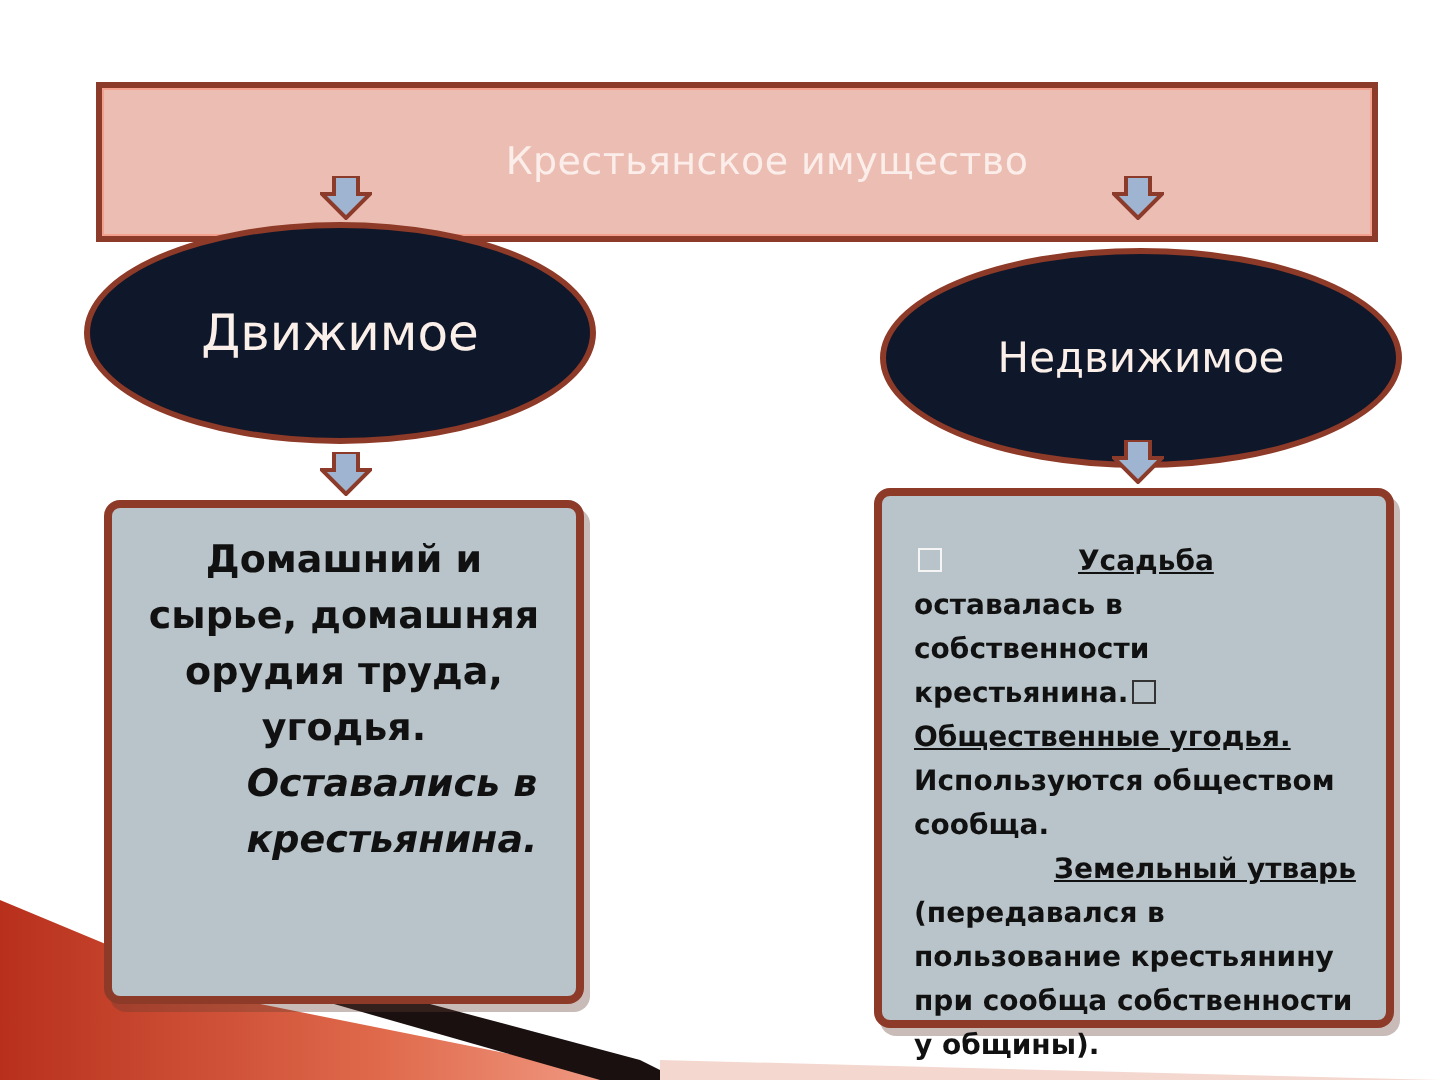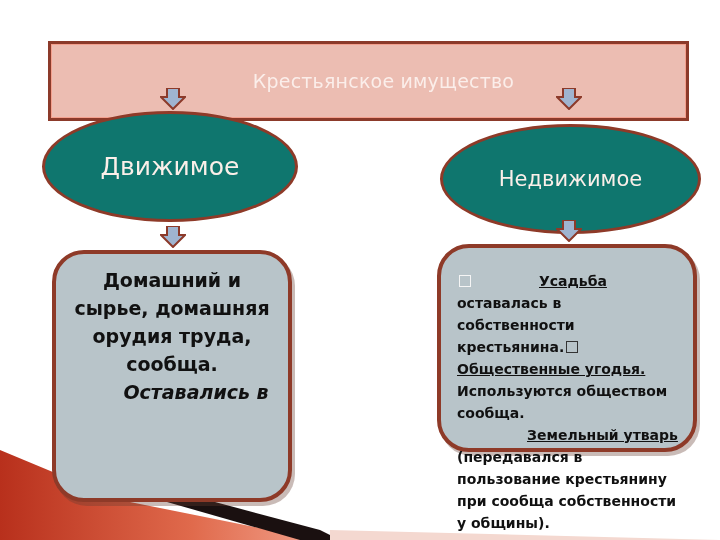--- a/index.html
+++ b/index.html
@@ -18,41 +18,41 @@
       box-shadow: inset 0 0 0 1px #f4a08e;
       display: flex; align-items: center; justify-content: center; margin-top: 27px;
     }
     .title-text {
       color: #fbeeea; font-size: 19px; letter-spacing: 0.2px;
       padding-left: 30px;
     }
     .arrow { position: absolute; width: 26px; height: 22px; }
     .ellipse {
       position: absolute; border-radius: 50%;
-      background: #0f766e;
+      background: #0f172a;
       border: 3px solid #8e3a28;
       display: flex; align-items: center; justify-content: center;
       color: #fbefe9;
     }
     .ellipse-left { left: 42px; top: 111px; width: 250px; height: 105px; font-size: 25px; }
     .ellipse-right { left: 440px; top: 124px; width: 255px; height: 104px; font-size: 21px; }
     .card {
       position: absolute; background: #b8c4c9;
-      border: 4px solid #8e3a28; border-radius: 32px;
+      border: 4px solid #8e3a28; border-radius: 8px;
       box-shadow: 3px 4px 0 rgba(100,60,50,0.35);
       color: #111;
     }
     .card-left {
       left: 52px; top: 250px; width: 240px; height: 252px;
       text-align: center; font-weight: bold; font-size: 19px; line-height: 28px;
       padding-top: 12px; box-sizing: border-box;
     }
     .card-left .italic { font-style: italic; padding-left: 48px; }
     .card-right {
-      left: 437px; top: 244px; width: 260px; height: 208px;
+      left: 437px; top: 244px; width: 260px; height: 270px;
       font-weight: bold; font-size: 14px; line-height: 22px;
       padding: 22px 12px 0 16px; box-sizing: border-box;
     }
     .u { text-decoration: underline; }
     .bullet-box {
       display: inline-block; width: 10px; height: 10px;
       border: 1.5px solid #333; vertical-align: -1px; margin: 0 2px;
     }
     .bullet-box.light { border-color: #f5f5f5; }
     .indent { display: inline-block; width: 66px; }
@@ -96,22 +96,23 @@
   <polygon points="7,0 19,0 19,9 25,9 13,21 1,9 7,9" fill="#9fb4d0" stroke="#8c3a2a" stroke-width="2"></polygon>
 </svg>
 <svg class="arrow" style="left:556px;top:220px" viewBox="0 0 26 22">
   <polygon points="7,0 19,0 19,9 25,9 13,21 1,9 7,9" fill="#9fb4d0" stroke="#8c3a2a" stroke-width="2"></polygon>
 </svg>
 
 <div class="card card-left">
   <div>Домашний и</div>
   <div>сырье, домашняя</div>
   <div>орудия труда,</div>
-  <div>сообща.</div>
+  <div>угодья.</div>
   <div class="italic">Оставались в</div>
+  <div class="italic">крестьянина.</div>
 </div>
 
 <div class="card card-right">
   <span class="bullet-box light"></span><span class="indent"></span><span class="u">Усадьба</span>
   <span>оставалась в собственности крестьянина.</span><span class="bullet-box"></span>
   <span class="indent2"></span><span class="u">Общественные угодья.</span>
   <span>Используются обществом сообща.</span>
   <br><span class="indent2"></span><span class="u">Земельный утварь</span>
   <span>(передавался в пользование крестьянину при сообща собственности у общины).</span>
 </div>

